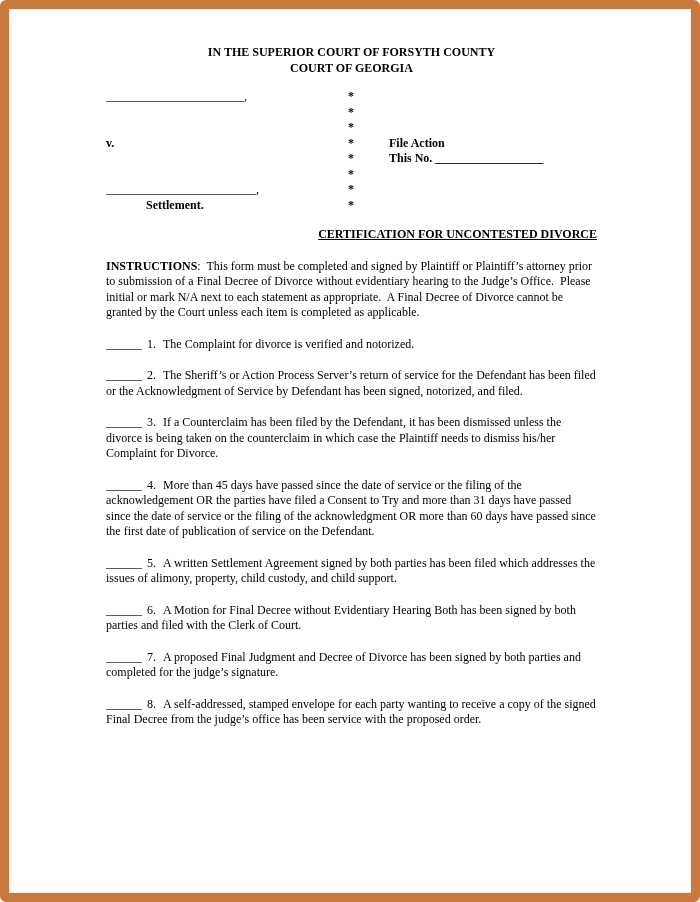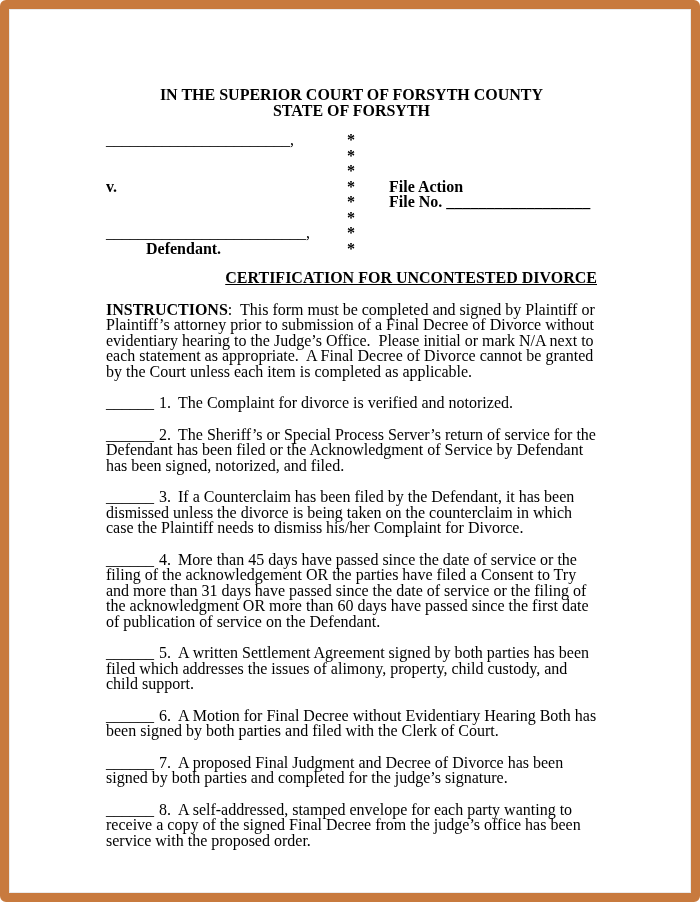--- a/index.html
+++ b/index.html
@@ -13,23 +13,23 @@
     box-sizing: border-box;
     border: 9px solid #c87a3e;
     border-radius: 6px;
     box-shadow: inset 0 0 0 1px rgba(0,0,0,.08);
     background: #ffffff;
     overflow: hidden;
   }
   .page {
     box-sizing: border-box;
     height: 100%;
-    padding: 78px 94px 40px 97px;
+    padding: 35px 94px 40px 97px;
     font-family: "Liberation Serif", "DejaVu Serif", serif;
-    font-size: 16px;
+    font-size: 12px;
     line-height: 15.5px;
     color: #000000;
   }
   .center { text-align: center; }
   .b { font-weight: bold; }
   .header { font-weight: bold; line-height: 16px; }
   .caption {
     display: grid;
     grid-template-columns: 230px 30px 1fr;
     margin: 13px 0 4px 0;
@@ -52,53 +52,53 @@
   .itext { margin-left: 7px; white-space: pre-wrap; }
 </style>
 </head>
 <body>
 
 <div class="frame">
   <div class="page">
 
     <div class="header center">
       <div>IN THE SUPERIOR COURT OF FORSYTH COUNTY</div>
-      <div>STATE OF FORSYTH</div>
+      <div>COURT OF GEORGIA</div>
     </div>
 
     <div class="caption">
       <div class="cap-col cap-left">
         <div class="r1">_______________________,</div>
         <div class="r4 b">v.</div>
         <div class="r7">_________________________,</div>
-        <div class="r8 b indent">Defendant.</div>
+        <div class="r8 b indent">Settlement.</div>
       </div>
       <div class="cap-col cap-center">
         <div class="r1">*</div>
         <div class="r2">*</div>
         <div class="r3">*</div>
         <div class="r4">*</div>
         <div class="r5">*</div>
         <div class="r6">*</div>
         <div class="r7">*</div>
         <div class="r8">*</div>
       </div>
       <div class="cap-col cap-right">
         <div class="r4">File Action</div>
-        <div class="r5">File No. __________________</div>
+        <div class="r5">This No. __________________</div>
       </div>
     </div>
 
     <div class="title">CERTIFICATION FOR UNCONTESTED DIVORCE</div>
 
     <p class="par"><span class="b">INSTRUCTIONS</span><span class="txt">:  This form must be completed and signed by Plaintiff or Plaintiff’s attorney prior to submission of a Final Decree of Divorce without evidentiary hearing to the Judge’s Office.  Please initial or mark N/A next to each statement as appropriate.  A Final Decree of Divorce cannot be granted by the Court unless each item is completed as applicable.</span></p>
 
     <p class="par"><span>______</span><span class="num">1.</span><span class="itext">The Complaint for divorce is verified and notorized.</span></p>
 
-    <p class="par"><span>______</span><span class="num">2.</span><span class="itext">The Sheriff’s or Special Process Server’s return of service for the Defendant has been filed or the Acknowledgment of Service by Defendant has been signed, notorized, and filed.</span></p>
+    <p class="par"><span>______</span><span class="num">2.</span><span class="itext">The Sheriff’s or Action Process Server’s return of service for the Defendant has been filed or the Acknowledgment of Service by Defendant has been signed, notorized, and filed.</span></p>
 
     <p class="par"><span>______</span><span class="num">3.</span><span class="itext">If a Counterclaim has been filed by the Defendant, it has been dismissed unless the divorce is being taken on the counterclaim in which case the Plaintiff needs to dismiss his/her Complaint for Divorce.</span></p>
 
     <p class="par"><span>______</span><span class="num">4.</span><span class="itext">More than 45 days have passed since the date of service or the filing of the acknowledgement OR the parties have filed a Consent to Try and more than 31 days have passed since the date of service or the filing of the acknowledgment OR more than 60 days have passed since the first date of publication of service on the Defendant.</span></p>
 
     <p class="par"><span>______</span><span class="num">5.</span><span class="itext">A written Settlement Agreement signed by both parties has been filed which addresses the issues of alimony, property, child custody, and child support.</span></p>
 
     <p class="par"><span>______</span><span class="num">6.</span><span class="itext">A Motion for Final Decree without Evidentiary Hearing Both has been signed by both parties and filed with the Clerk of Court.</span></p>
 
     <p class="par"><span>______</span><span class="num">7.</span><span class="itext">A proposed Final Judgment and Decree of Divorce has been signed by both parties and completed for the judge’s signature.</span></p>

